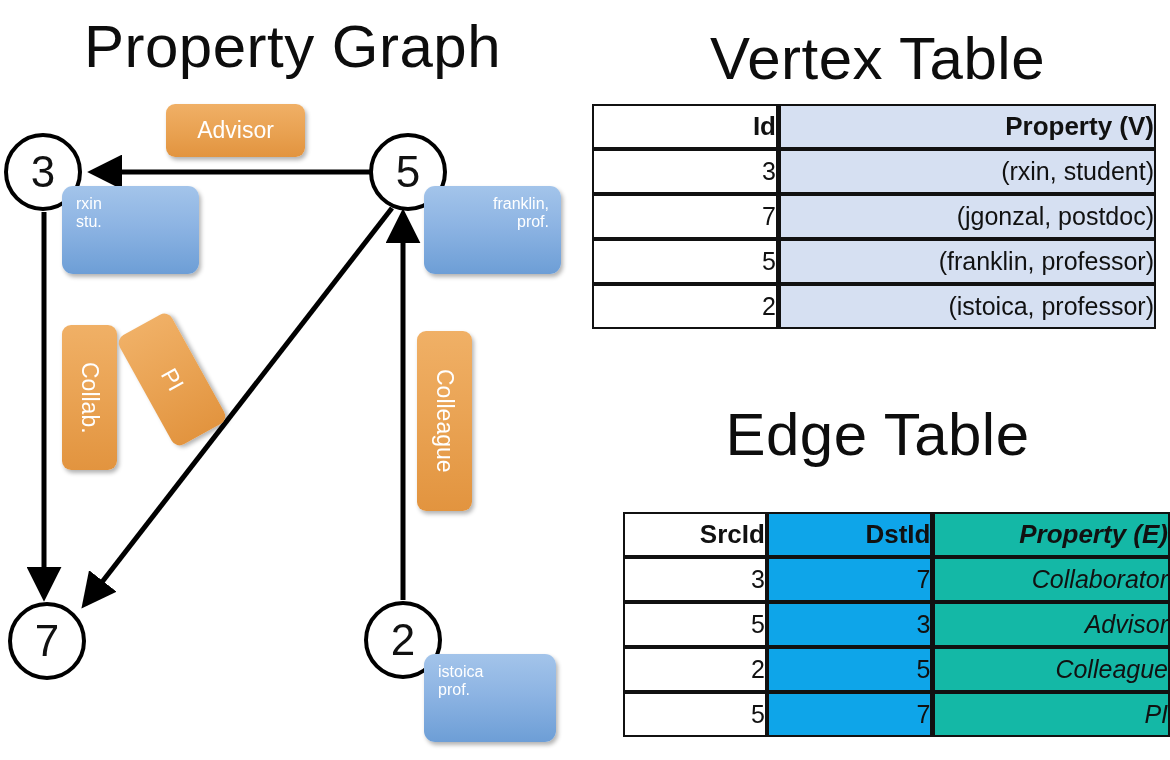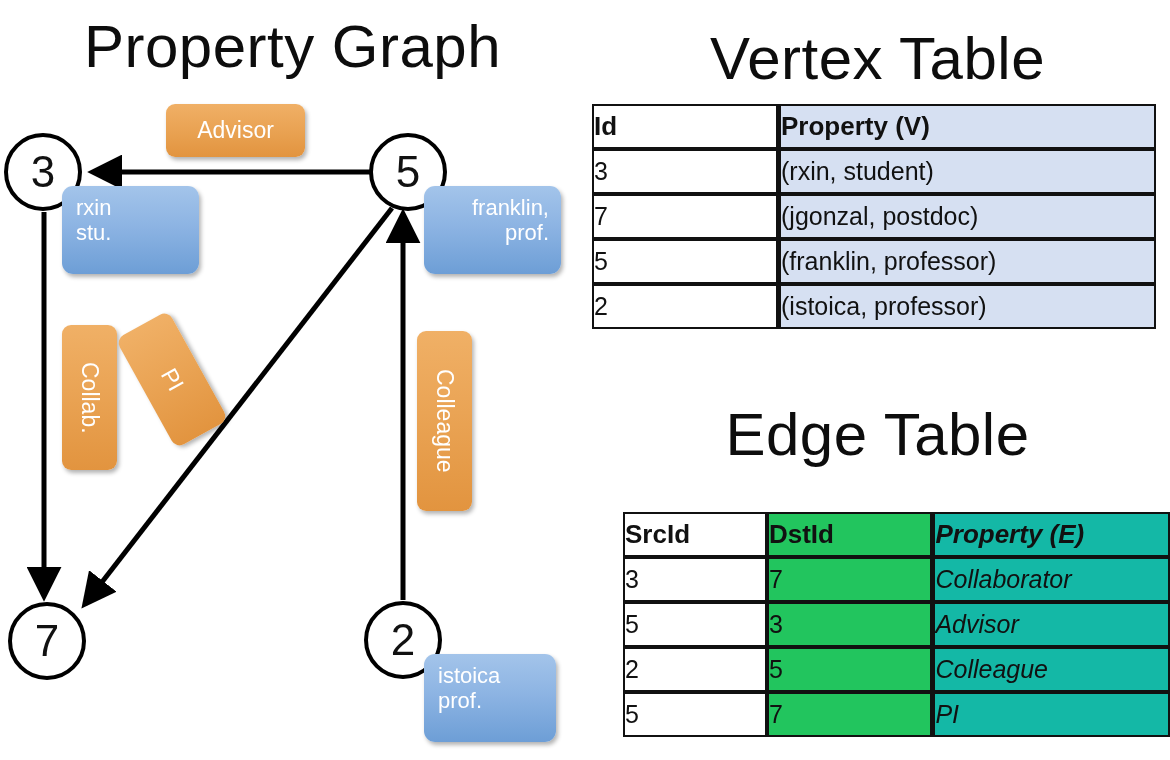--- a/index.html
+++ b/index.html
@@ -60,21 +60,21 @@
     line-height: 1;
     z-index: 3;
   }
 
   .prop-box {
     position: absolute;
     border-radius: 11px;
     background: linear-gradient(to bottom, #a3c4ea 0%, #8db4e3 45%, #6d9ed6 100%);
     box-shadow: 2px 3px 4px rgba(0,0,0,0.30);
     color: #ffffff;
-    font-size: 22px;
+    font-size: 16px;
     line-height: 1.15;
     font-family: "Liberation Sans", sans-serif;
     font-weight: 400;
     padding: 9px 12px 9px 14px;
     box-sizing: border-box;
     z-index: 5;
     white-space: pre-line;
   }
 
   .edge-label {
@@ -97,36 +97,36 @@
   
   .tbl {
     position: absolute;
     border-collapse: separate;
     border-spacing: 0;
     font-family: "Liberation Sans", sans-serif;
   }
   .tbl td, .tbl th {
     border: 2px solid #111;
     padding: 0;
-    text-align: left;
+    text-align: right;
     font-weight: 400;
     font-size: 25px;
     color: #111;
     height: 45px;
     box-sizing: border-box;
   }
   .tbl th { font-weight: bold; font-size: 26px; }
 
   #vertex-table { left: 592px; top: 104px; }
   #vertex-table .c-id   { width: 186px; background: #ffffff; }
   #vertex-table .c-prop { width: 378px; background: #d6e0f2; border-left-width: 3px; }
 
   #edge-table { left: 591px; top: 512px; padding-left: 32px; }
   #edge-table .c-src  { width: 152px; background: #ffffff; }
-  #edge-table .c-dst  { width: 176px; background: #22c55e; }
+  #edge-table .c-dst  { width: 176px; background: #0ea5e9; }
   #edge-table .c-prop { width: 248px; background: #14b8a6; border-left-width: 3px; font-style: italic; }
 </style>
 </head>
 <body>
 
 <div class="title" id="title-property-graph">Property Graph</div>
 <div class="title" id="title-vertex-table">Vertex Table</div>
 <div class="title" id="title-edge-table">Edge Table</div>
 
 <div id="graph-panel">

